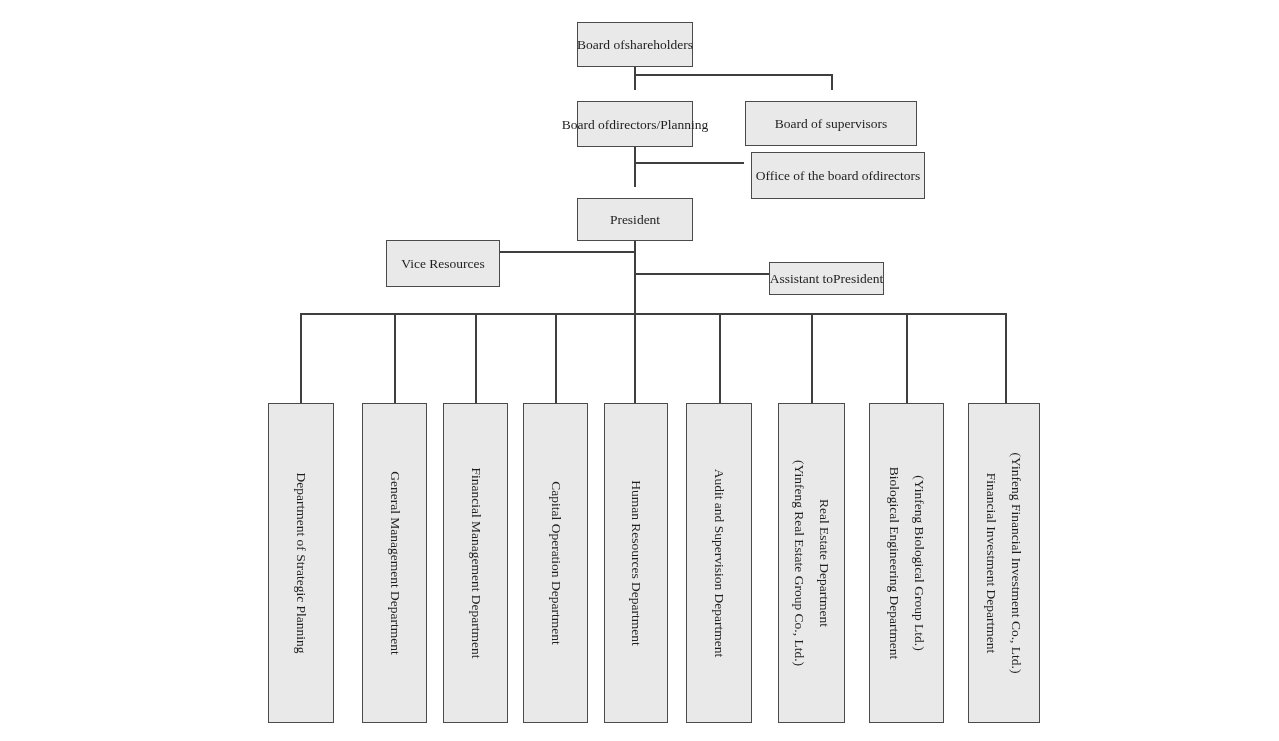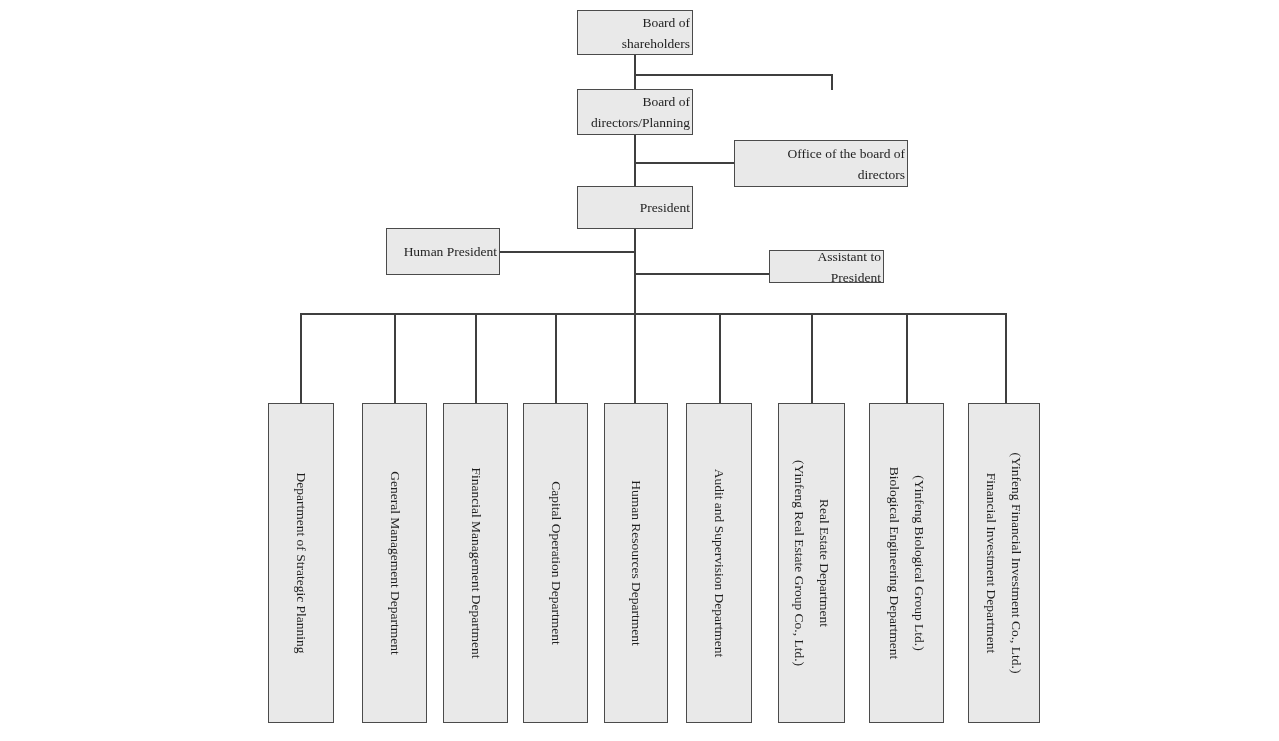--- a/index.html
+++ b/index.html
@@ -11,27 +11,28 @@
     background: var(--bg, #ffffff);
     font-family: "Liberation Serif", "DejaVu Serif", serif;
     color: var(--text, #1e1e1e);
   }
   .node {
     position: absolute;
     box-sizing: border-box;
     background: var(--box-fill, #e9e9e9);
     border: 1.5px solid var(--box-border, #4b4b4b);
     display: flex;
-    flex-direction: column;
-    align-items: flex-end;
+    flex-direction: row;
+    align-items: center;
     justify-content: center;
     text-align: center;
     font-size: 13.5px;
     line-height: 21px;
     padding: 0 2px;
+    margin-top: 12px;
   }
   .node span { display: block; white-space: nowrap; }
   .vbox {
     position: absolute;
     top: 403px;
     height: 320px;
     box-sizing: border-box;
     background: var(--box-fill, #e9e9e9);
     border: 1.5px solid var(--box-border, #4b4b4b);
   }
@@ -77,32 +78,35 @@
   <div class="node" style="left:577px; top:10px; width:116px; height:45px;">
     <span>Board of</span>
     <span>shareholders</span>
   </div>
 
   <div class="node" style="left:577px; top:89px; width:116px; height:46px;">
     <span>Board of</span>
     <span>directors/Planning</span>
   </div>
 
+  <div class="node" style="left:745px; top:89px; width:172px; height:45px;">
+    <span>Board of supervisors</span>
+  </div>
 
-  <div class="node" style="left:734px; top:140px; width:174px; height:47px;">
+  <div class="node" style="left:751px; top:140px; width:174px; height:47px;">
     <span>Office of the board of</span>
     <span>directors</span>
   </div>
 
   <div class="node" style="left:577px; top:186px; width:116px; height:43px;">
     <span>President</span>
   </div>
 
   <div class="node" style="left:386px; top:228px; width:114px; height:47px;">
-    <span>Human President</span>
+    <span>Vice Resources</span>
   </div>
 
   <div class="node" style="left:769px; top:250px; width:115px; height:33px;">
     <span>Assistant to</span>
     <span>President</span>
   </div>
 
   <div class="vbox" style="left:268px; width:66px;">
     <div class="vtext">
       <div>Department of Strategic Planning</div>

